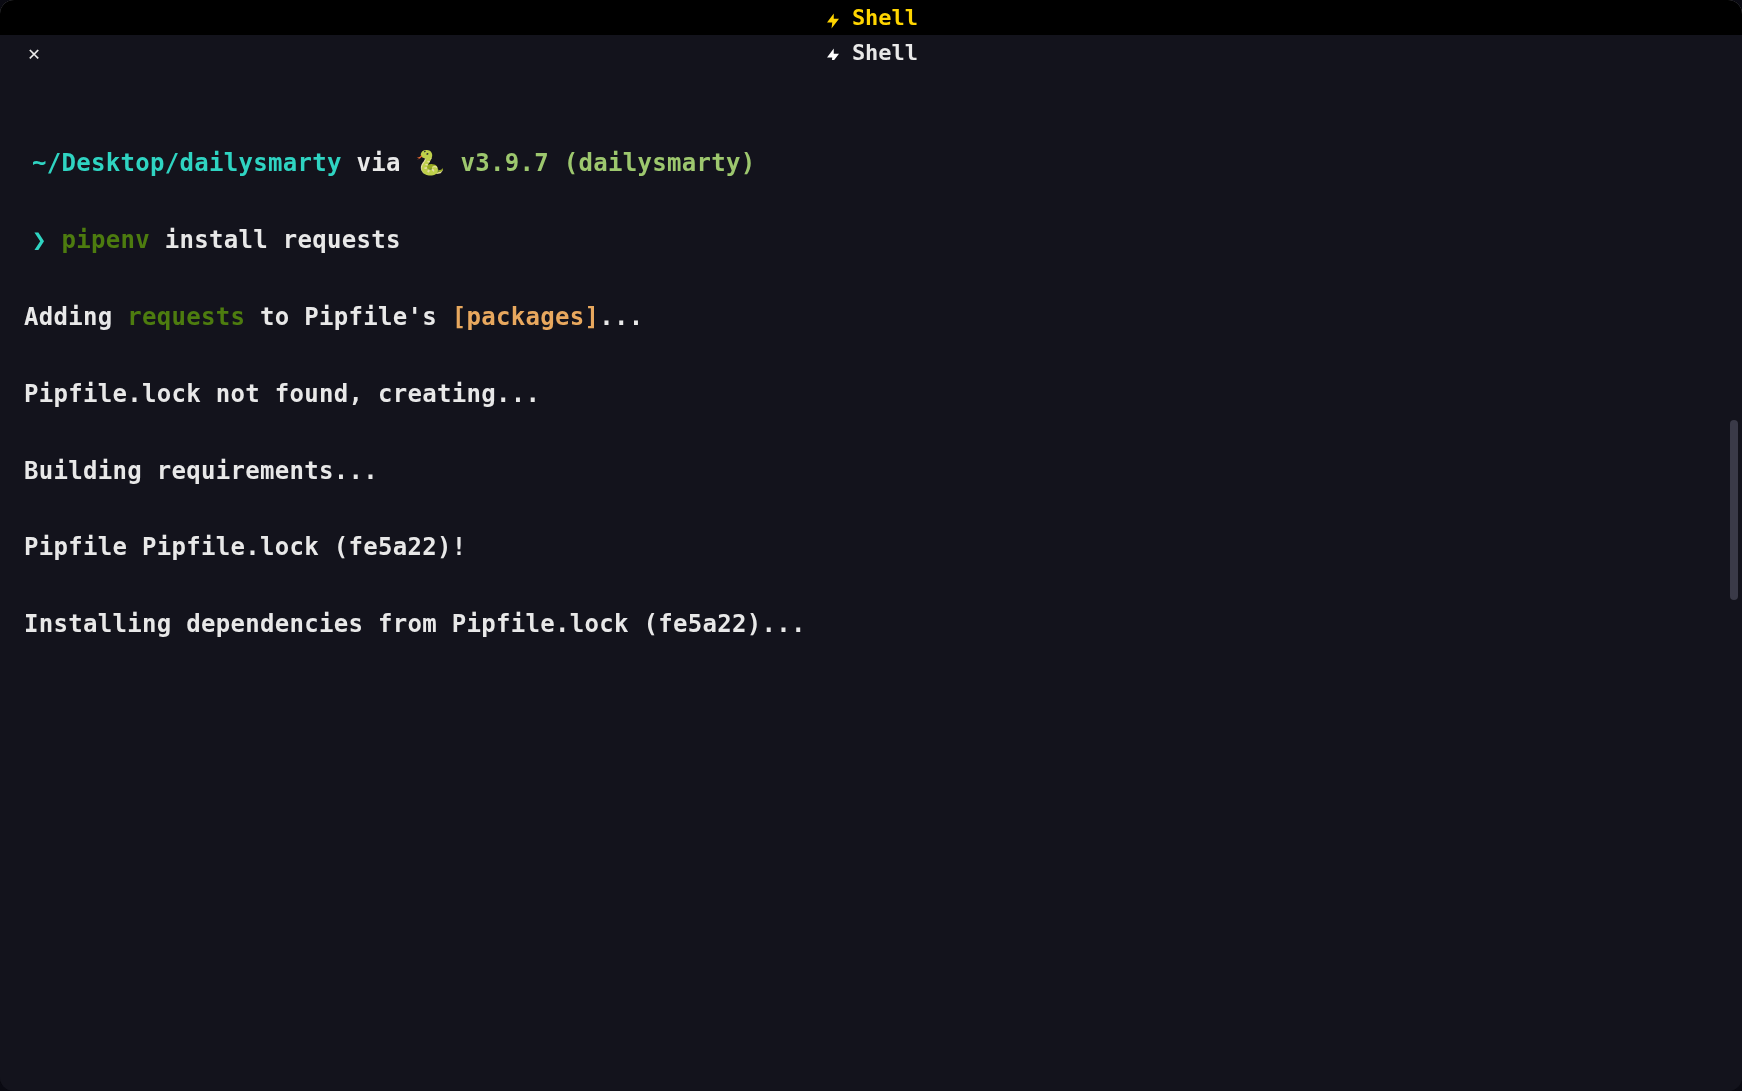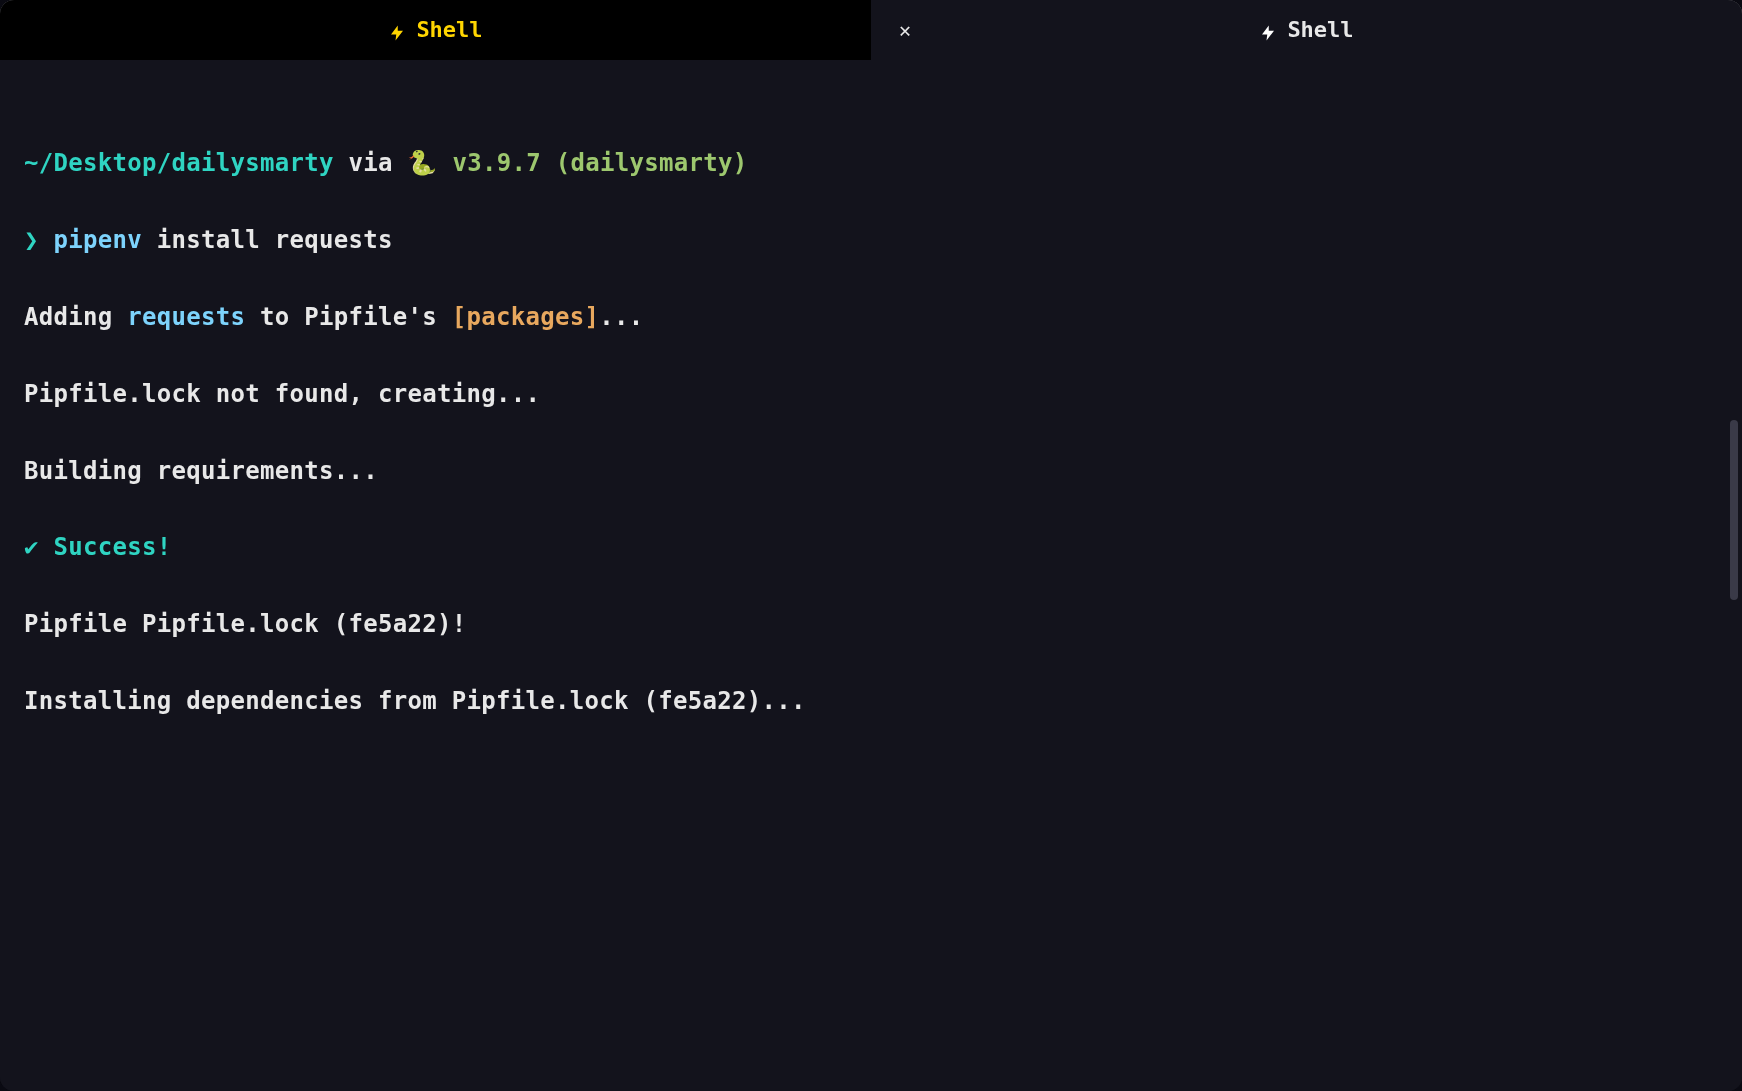--- a/index.html
+++ b/index.html
@@ -18,20 +18,21 @@
       border-radius: 14px;
       overflow: hidden;
       height: 100%;
       display: flex;
       flex-direction: column;
     }
     .tabs {
       display: flex;
       background: #737373;
       height: 60px;
+      flex-direction: column;
     }
     .tab {
       flex: 1;
       display: flex;
       align-items: center;
       justify-content: center;
       gap: 10px;
       position: relative;
       cursor: pointer;
       font-size: 22px;
@@ -61,24 +62,24 @@
     .terminal {
       flex: 1;
       background: #13131c;
       padding: 46px 24px 20px 24px;
       font-weight: 600;
       white-space: pre;
       letter-spacing: 0.3px;
       position: relative;
     }
     .line { display: block; }
-    .c-cyan   { color: #2fd4c2; }
+    .c-cyan   { color: #2fd4c2; margin-left: 8px; }
     .c-white  { color: #e8e8e8; }
     .c-green  { color: #9dc76e; }
-    .c-purple { color: #7dd3fc; }
+    .c-purple { color: #4d7c0f; }
     .c-orange { color: #e8a85e; }
     .snake { font-family: "Apple Color Emoji","Segoe UI Emoji",sans-serif; }
     .scrollbar {
       position: absolute;
       right: 4px;
       top: 360px;
       width: 8px;
       height: 180px;
       background: #3a3a48;
       border-radius: 4px;
@@ -108,21 +109,20 @@
       <span>Shell</span>
     </div>
   </div>
 
   <div class="terminal">
 <span class="line"><span class="c-cyan">~/Desktop/dailysmarty</span><span class="c-white"> via </span><span class="snake">🐍</span><span class="c-green"> v3.9.7 (dailysmarty)</span></span>
 <span class="line"><span class="c-cyan">❯ </span><span class="c-purple">pipenv</span><span class="c-white"> install requests</span></span>
 <span class="line"><span class="c-white">Adding </span><span class="c-purple">requests</span><span class="c-white"> to Pipfile's </span><span class="c-orange">[packages]</span><span class="c-white">...</span></span>
 <span class="line c-white">Pipfile.lock not found, creating...</span>
 <span class="line c-white">Building requirements...</span>
-<span class="line c-cyan">✔ Success!</span>
 <span class="line c-white">Pipfile Pipfile.lock (fe5a22)!</span>
 <span class="line c-white">Installing dependencies from Pipfile.lock (fe5a22)...</span>
 
 
 
 
     <div class="scrollbar"></div>
   </div>
 
 </div>

